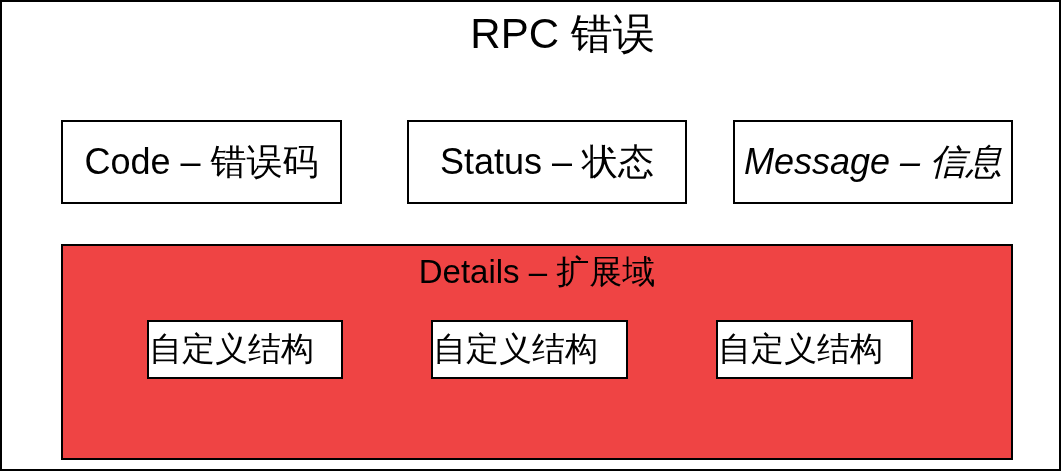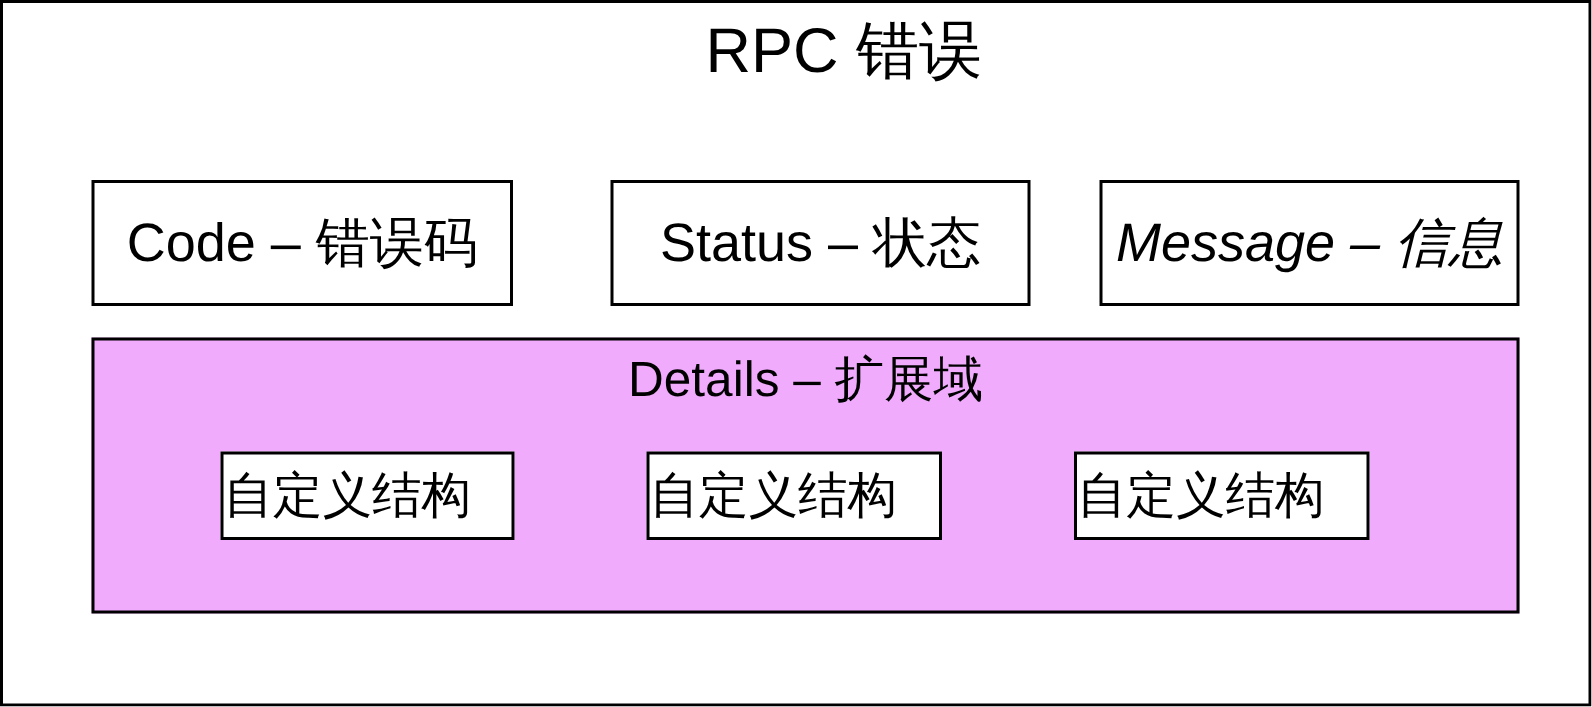--- a/index.html
+++ b/index.html
@@ -43,26 +43,26 @@
     font-size: 36px;
     white-space: nowrap;
   }
   .field-box.code    { left: 59px;  width: 281px; }
   .field-box.status  { left: 381px; width: 280px; margin-left: 24px; }
   .field-box.message { left: 731px; width: 280px; font-style: italic; }
 
   .details-box {
     position: absolute;
     left: 59px;
-    top: 223px;
+    top: 242px;
     width: 952px;
-    height: 184px;
+    height: 216px;
     box-sizing: border-box;
     border: 2px solid #000000;
-    background: #f0abfc;
+    background: #ef4444;
   }
   .details-label {
     position: absolute;
     top: 6px;
     left: 0;
     width: 100%;
     text-align: center;
     font-size: 33px;
     line-height: 1.2;
     white-space: nowrap;

